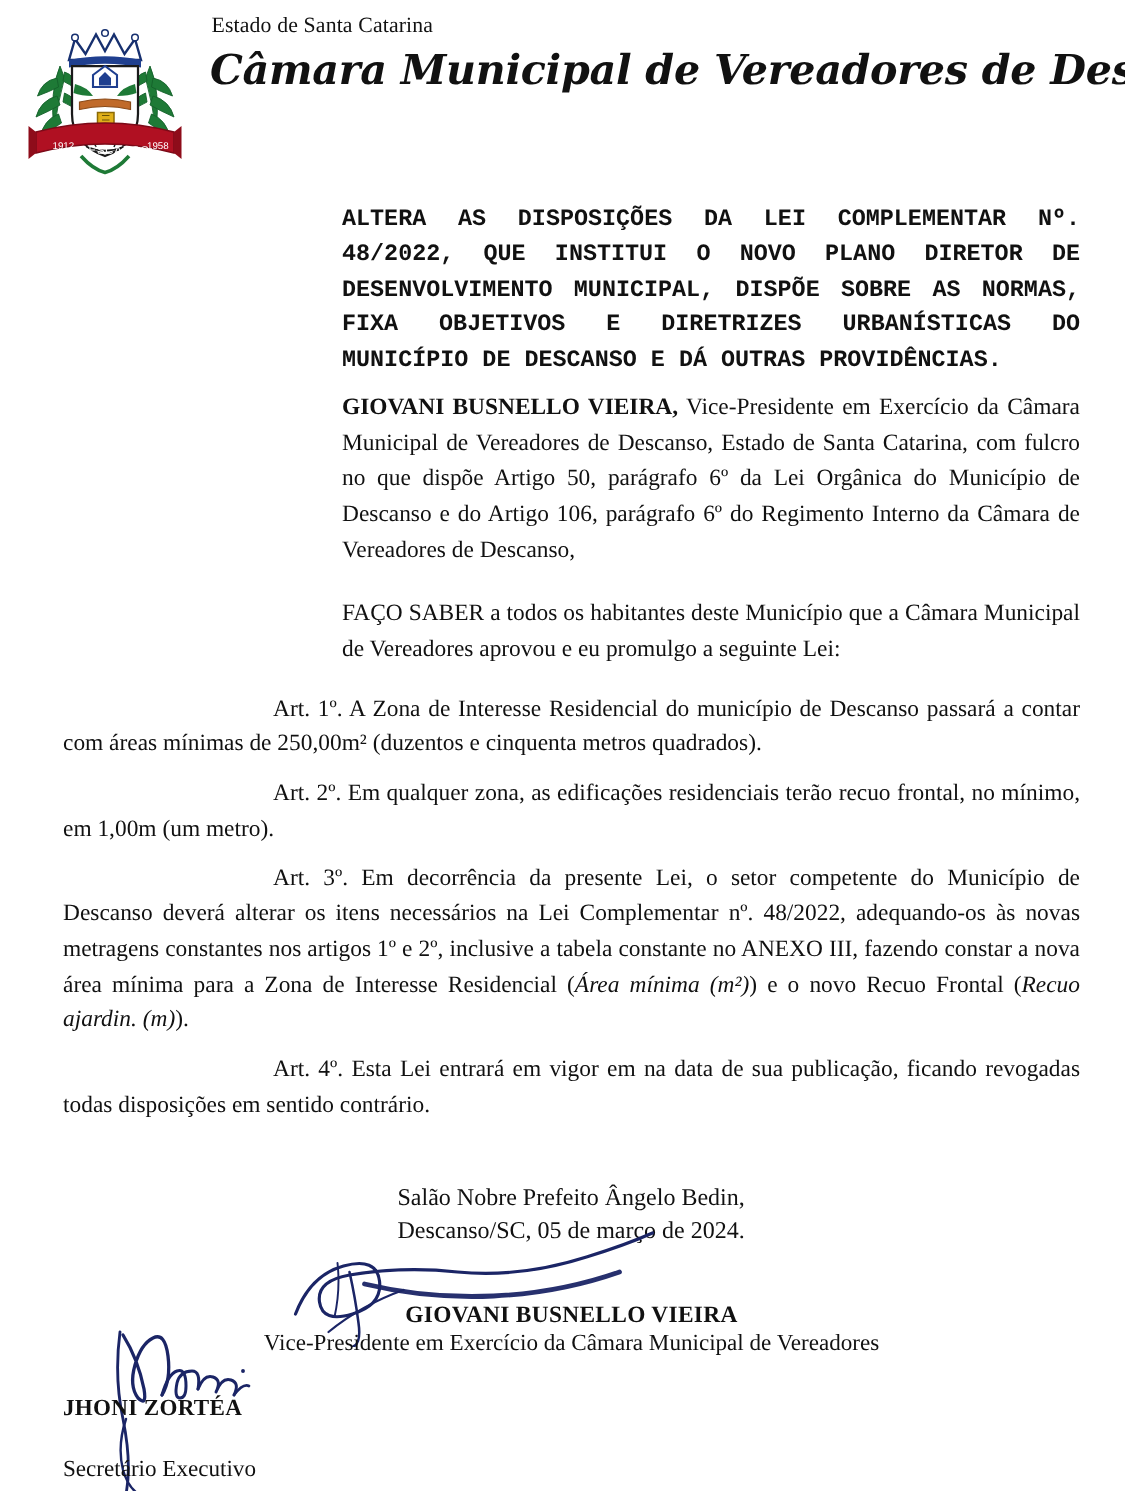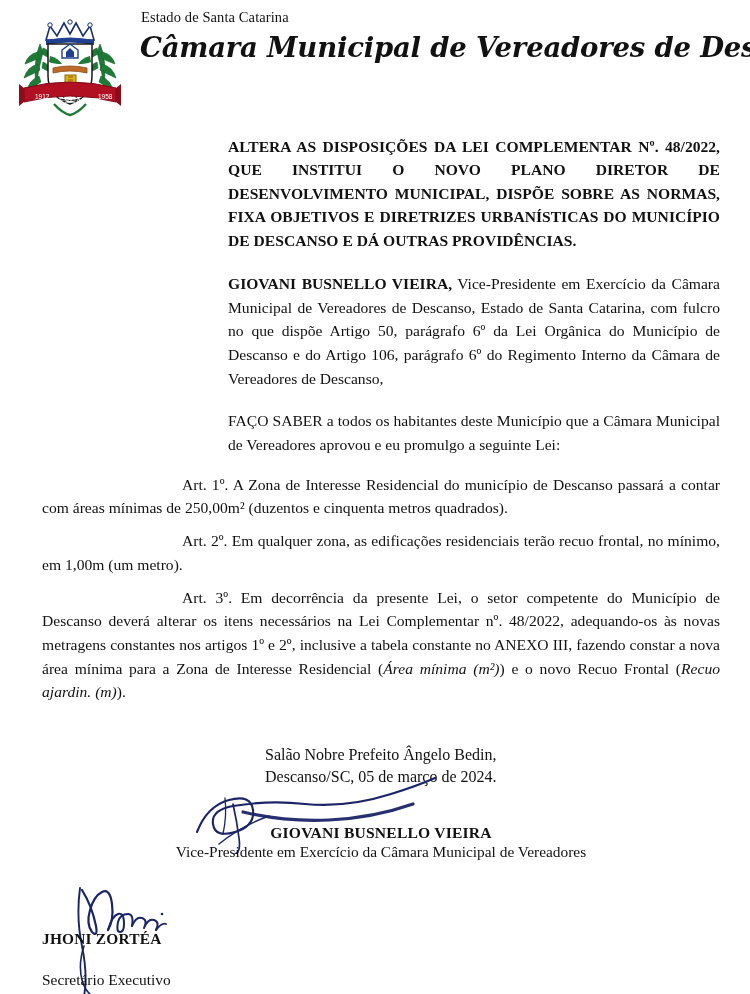--- a/index.html
+++ b/index.html
@@ -86,26 +86,27 @@
   }
   .blk-lei b { font-weight: bold; }
 
   .blk-ementa {
     margin-left: 186px;
     width: 492px;
     margin-top: 17px;
     font-weight: bold;
     text-align: justify;
     line-height: 1.5;
+    font-family: Liberation Mono, monospace;
   }
 
   .blk-preambulo {
     margin-left: 186px;
     width: 492px;
-    margin-top: 20px;
+    margin-top: 8px;
   }
   .blk-preambulo b { font-weight: bold; }
 
   .blk-faco {
     margin-left: 186px;
     width: 492px;
     margin-top: 19px;
   }
 
   .art {
@@ -260,20 +261,21 @@
     </p>
 
     <p class="blk-faco">FAÇO SABER a todos os habitantes deste Município que a Câmara Municipal de Vereadores aprovou e eu promulgo a seguinte Lei:</p>
 
     <p class="art">Art. 1º. A Zona de Interesse Residencial do município de Descanso passará a contar com áreas mínimas de 250,00m² (duzentos e cinquenta metros quadrados).</p>
 
     <p class="art tight">Art. 2º. Em qualquer zona, as edificações residenciais terão recuo frontal, no mínimo, em 1,00m (um metro).</p>
 
     <p class="art tight"><span>Art. 3º. Em decorrência da presente Lei, o setor competente do Município de Descanso deverá alterar os itens necessários na Lei Complementar nº. 48/2022, adequando-os às novas metragens constantes nos artigos 1º e 2º, inclusive a tabela constante no ANEXO III, fazendo constar a nova área mínima para a Zona de Interesse Residencial (</span><i>Área mínima (m²)</i><span>) e o novo Recuo Frontal (</span><i>Recuo ajardin. (m)</i><span>).</span></p>
 
+    <p class="art tight">Art. 4º. Esta Lei entrará em vigor em na data de sua publicação, ficando revogadas todas disposições em sentido contrário.</p>
 
     <div class="blk-local">
       <div>Salão Nobre Prefeito Ângelo Bedin,</div>
       <div>Descanso/SC, 05 de março de 2024.</div>
     </div>
 
     <div class="sig-main">
       <svg class="sig-scrawl-1" viewBox="0 0 280 78" xmlns="http://www.w3.org/2000/svg">
         <g fill="none" stroke="#1b2566" stroke-linecap="round" stroke-linejoin="round">
           <path d="M20 56 Q30 30 52 24 Q74 18 76 34 Q78 50 58 56 Q38 62 36 48 Q34 34 56 30

